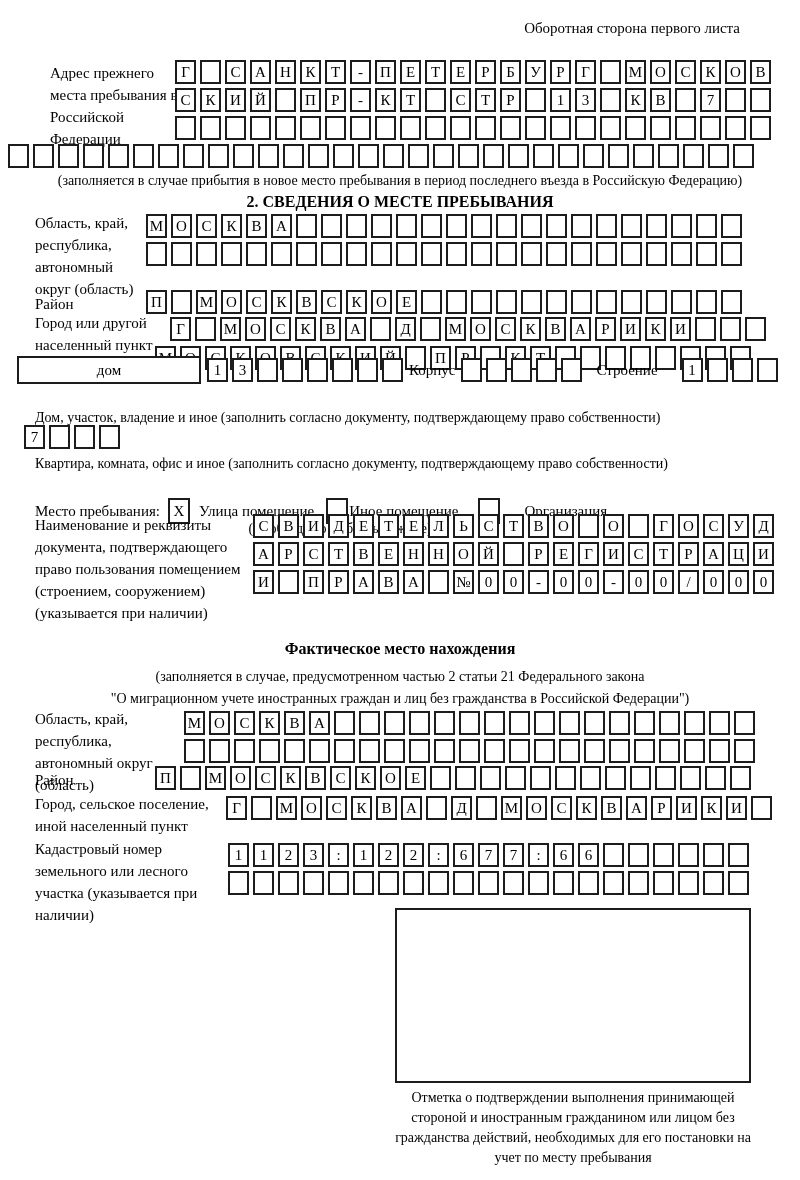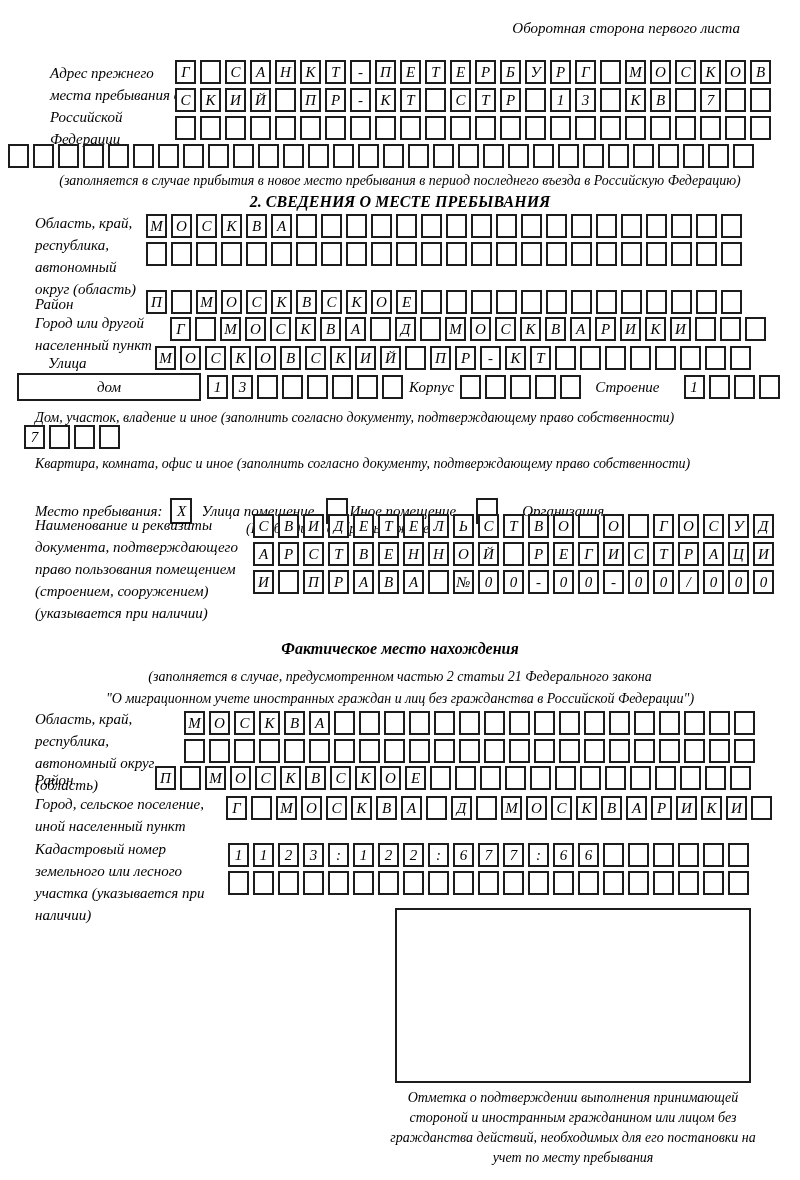--- a/index.html
+++ b/index.html
@@ -2,21 +2,21 @@
 <html><head>
 <meta charset="utf-8">
 <style>
   * { margin:0; padding:0; box-sizing:border-box; }
   html,body { background:#ffffff; }
   body {
     width:800px; height:1180px; position:relative;
     font-family:"Liberation Serif", serif; color:#000;
     overflow:hidden;
   }
-  .abs { position:absolute;font-style:italic; }
+  .abs { position:absolute; }
   .lbl { font-size:15px; line-height:22px; }
   .note { font-size:14px; line-height:20px; }
   .title { font-size:16px; font-weight:bold; text-align:center; width:800px; }
   .center { text-align:center; }
   .cellrow { display:flex; }
   .cell {
     flex:0 0 auto; width:21px; height:24px; margin-right:4px;
     border:2px solid #1c1c1c; background:#fff;
     display:flex; align-items:center; justify-content:center;
     font-size:15px; font-family:"Liberation Serif", serif;
@@ -286,21 +286,21 @@
     <span class="cell"></span>
     <span class="cell"></span>
     <span class="cell"></span>
     <span class="cell"></span>
     <span class="cell"></span>
     <span class="cell"></span>
     <span class="cell"></span>
     <span class="cell"></span>
   </div>
 
-<div class="abs rowflex" style="top:373px; left:17px;">
+<div class="abs rowflex" style="top:356px; left:17px;">
   <div class="widebox" style="width:184px;">дом</div>
   <div class="cellrow" style="margin-left:6px;">
       <span class="cell">1</span>
       <span class="cell">3</span>
       <span class="cell"></span>
       <span class="cell"></span>
       <span class="cell"></span>
       <span class="cell"></span>
       <span class="cell"></span>
       <span class="cell"></span>

